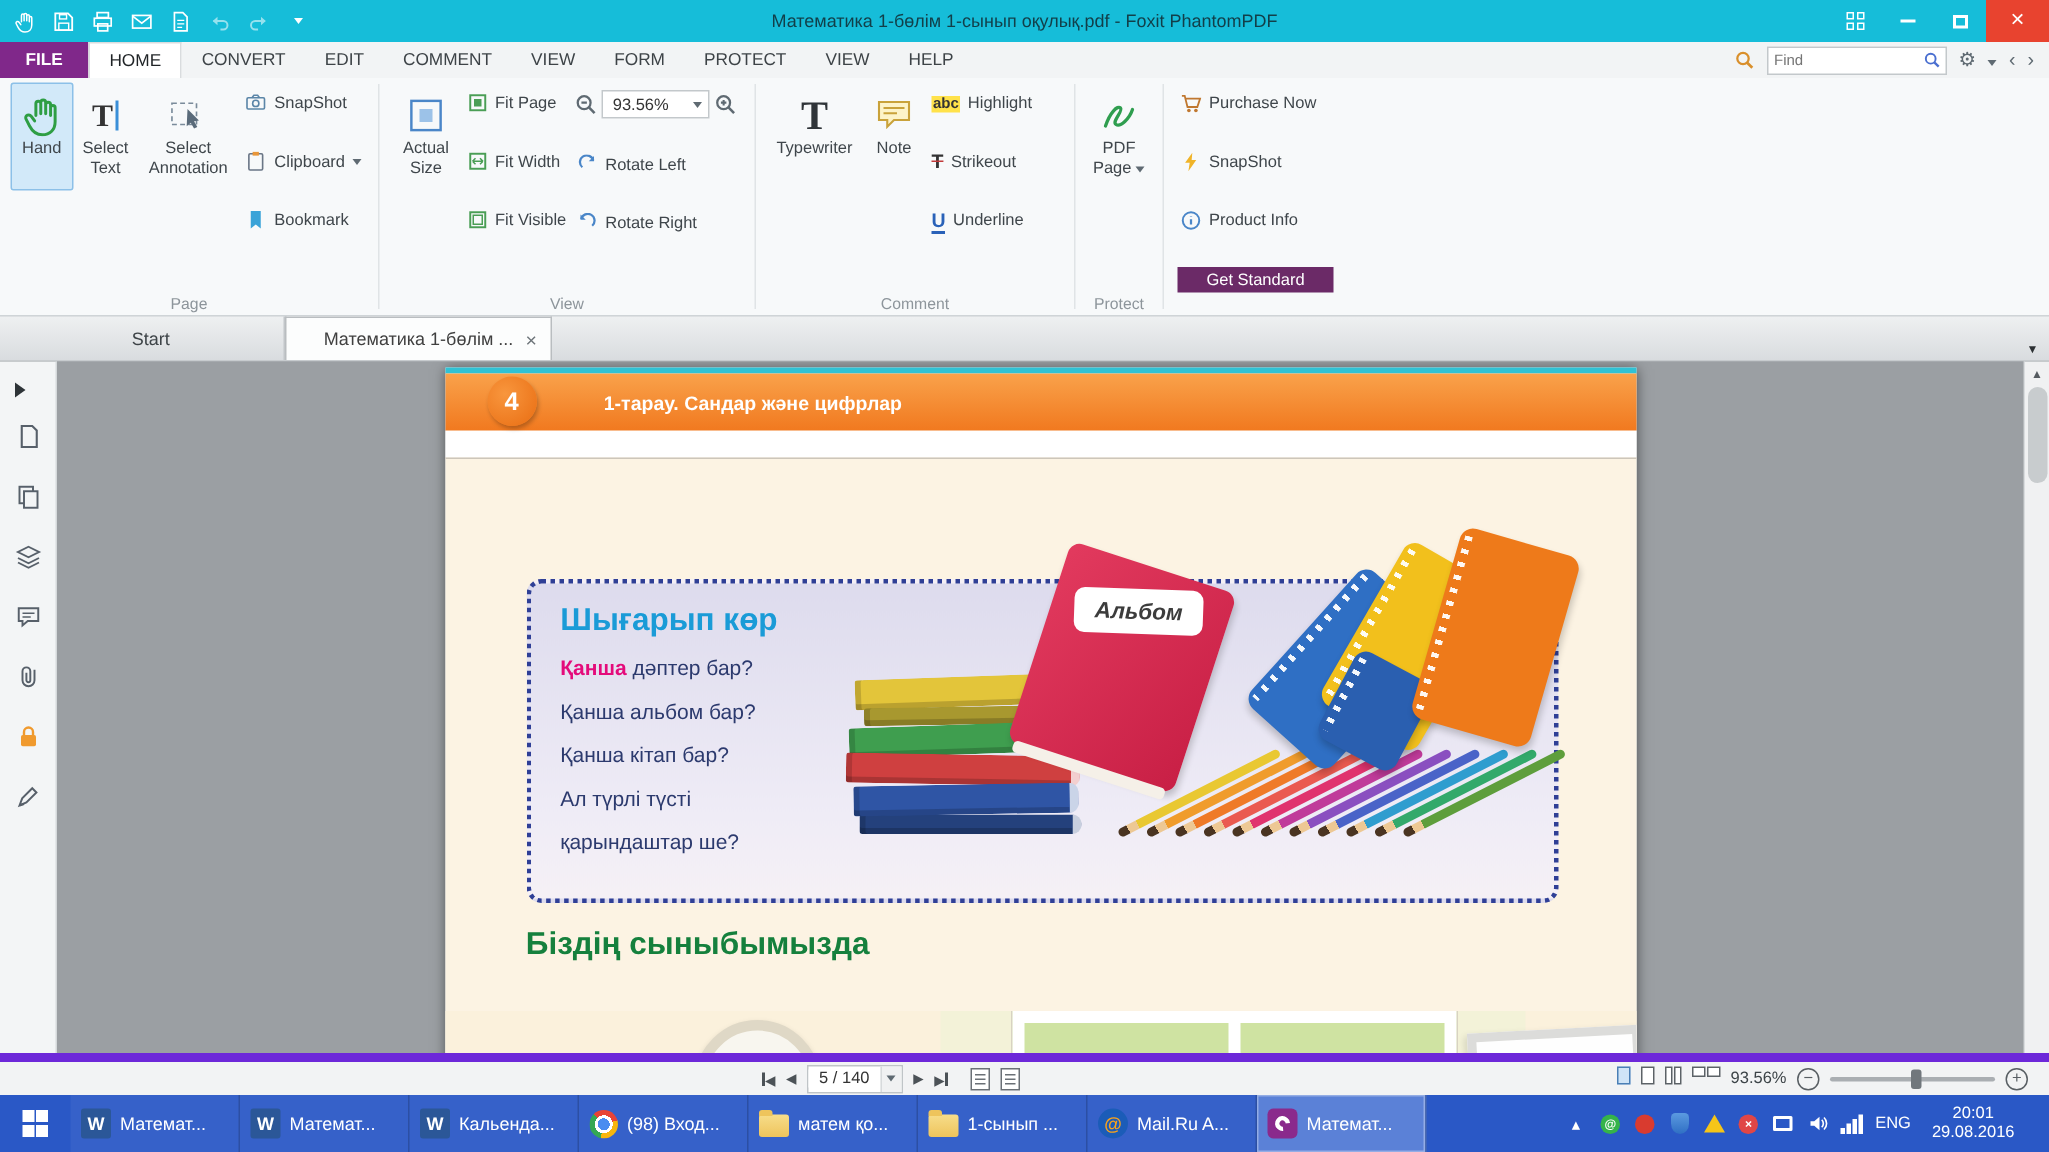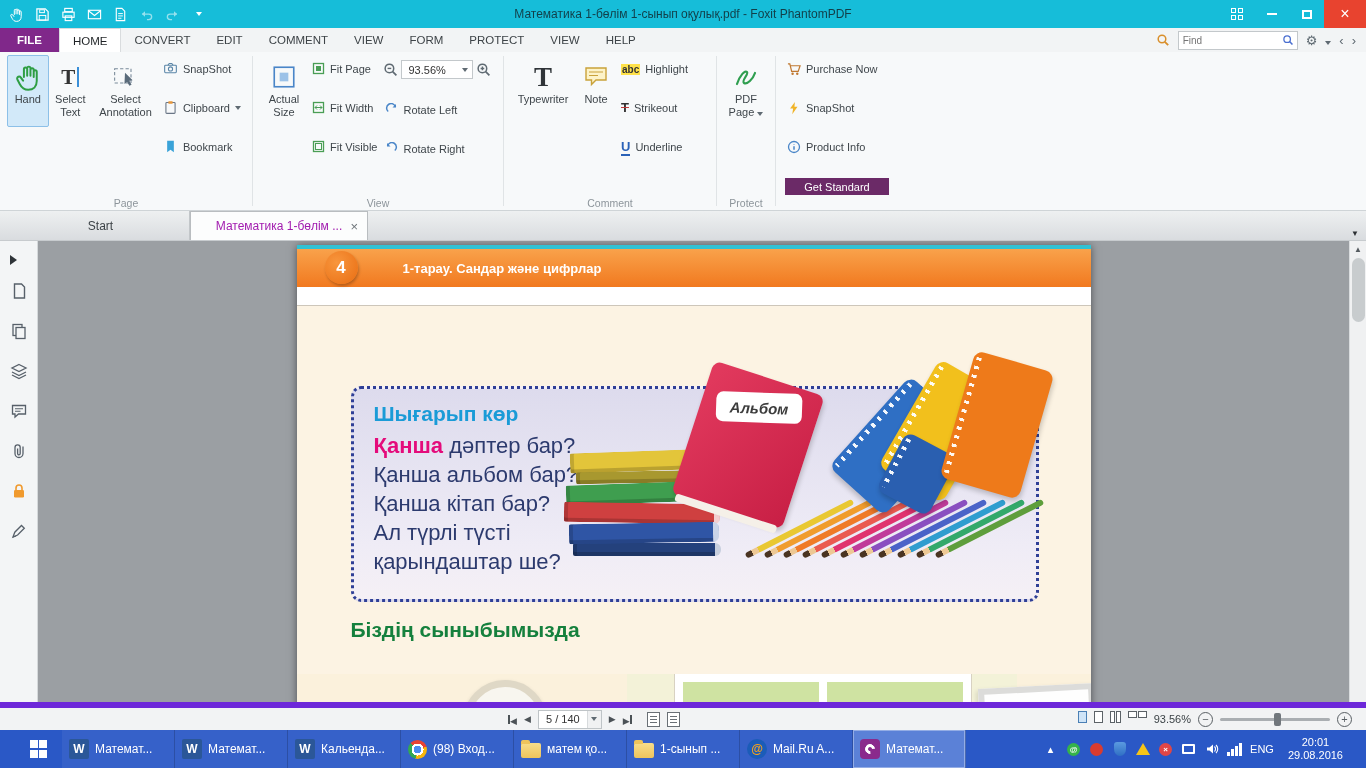--- a/index.html
+++ b/index.html
@@ -53,21 +53,21 @@
   .g-T::before{content:"T";font-family:"Liberation Serif",serif;font-weight:bold;font-size:21px;color:#333;}
   .ibeam{width:2px;height:20px;background:#3a8fd8;}
   .g-T2::before{content:"T";font-family:"Liberation Serif",serif;font-weight:bold;font-size:27px;color:#2f3438;}
   .g-abc::before{content:"abc";font-size:10px;font-weight:bold;color:#333;background:#ffe24a;padding:0 1px;}
   .g-strike::before{content:"T";font-size:13px;font-weight:bold;color:#333;text-decoration:line-through;text-decoration-color:#c23a3a;}
   .g-under::before{content:"U";font-size:13px;font-weight:bold;color:#2a62b8;border-bottom:2px solid #2a62b8;line-height:13px;}
 
   
   .tabbar{flex:0 0 30px;background:linear-gradient(#eef0f1,#d9dcdf);display:flex;align-items:stretch;padding-left:12px;position:relative;border-bottom:1px solid #c7cbce;}
   .dtab{display:flex;align-items:center;justify-content:center;width:178px;font-size:12px;color:#3d4347;border-right:1px solid #c2c6c9;position:relative;}
-  .dtab.active{background:#fcfdfd;border:1px solid #b9bdc0;border-bottom:none;color:#a21caf;}
+  .dtab.active{background:#fcfdfd;border:1px solid #b9bdc0;border-bottom:none;color:#404040;}
   .tclose{position:absolute;right:9px;top:8px;font-size:13px;line-height:13px;color:#6e757a;}
   .tclose::before{content:"×";}
   .tabarrow{position:absolute;right:7px;top:11px;}
   .g-tridown::before{content:"▼";font-size:8px;color:#2c3033;}
 
   
   .main{flex:1;display:flex;min-height:0;}
   .lsidebar{width:38px;background:#f3f5f6;border-right:1px solid #d5d9db;display:flex;flex-direction:column;align-items:center;padding-top:8px;}
   .si{height:40px;display:flex;align-items:center;justify-content:center;width:100%;}
   .si.first{height:22px;justify-content:flex-start;padding-left:10px;}
@@ -82,21 +82,21 @@
   .page{position:absolute;top:4px;left:50%;transform:translateX(-50%);width:794px;height:640px;background:#fff;box-shadow:0 1px 8px rgba(0,0,0,.5);}
   .cyantop{height:4px;background:#30c2d4;}
   .chapband{height:38px;background:linear-gradient(#f9a24b,#f1791f);position:relative;display:flex;align-items:center;}
   .pnum{position:absolute;left:28px;top:2px;width:33px;height:33px;border-radius:50%;background:radial-gradient(circle at 35% 35%,#f8963d,#e96d12);color:#fff;font-weight:bold;font-size:17px;display:flex;align-items:center;justify-content:center;box-shadow:1px 2px 3px rgba(0,0,0,.25);}
   .chtitle{margin-left:106px;color:#fff;font-weight:bold;font-size:13px;}
   .whitegap{height:18px;background:#fff;}
   .cframe{position:relative;height:580px;background:#fcf3e3;border-top:1px solid #cdc6ba;}
   .taskbox{position:absolute;left:54px;top:80px;width:688px;height:216px;border:3px dotted #2f3f96;border-radius:10px;background:linear-gradient(180deg,#dddbed,#efecf6 75%,#f5f0f5);}
   .ttext{position:absolute;left:20px;top:13px;}
   .ttitle{font-size:21px;font-weight:bold;color:#1a9bd7;margin-bottom:5px;}
-  .qline{font-size:22px;color:#2c3a6e;line-height:29px;}
+  .qline{font-size:14px;color:#2c3a6e;line-height:29px;}
   .qaccent{font-weight:bold;color:#e40b7b;}
   .sectitle{position:absolute;left:54px;top:312px;font-size:21px;font-weight:bold;color:#15803d;}
   .instr{position:absolute;left:54px;top:344px;font-size:19px;color:#1f86c8;}
   
   .books{position:absolute;left:210px;top:62px;}
   .book{height:20px;border-radius:2px 6px 6px 2px;border-right:6px solid rgba(255,255,255,.75);box-shadow:inset 0 -4px rgba(0,0,0,.18),inset 4px 0 rgba(0,0,0,.15);}
   .album{position:absolute;left:336px;top:-14px;transform:rotate(18deg);}
   .acover{width:116px;height:140px;background:linear-gradient(120deg,#e23a5e,#c81f45);border-radius:8px;position:relative;box-shadow:2px 3px 5px rgba(0,0,0,.2);}
   .acover::after{content:"";position:absolute;left:5px;right:5px;bottom:-6px;height:8px;background:#f5f0e8;border-radius:3px;}
   .alabel{position:absolute;left:14px;top:16px;width:86px;height:30px;background:#fff;border-radius:7px;transform:rotate(-16deg);display:flex;align-items:center;justify-content:center;font-size:15px;font-weight:bold;font-style:italic;color:#3c3c3c;}
@@ -133,21 +133,21 @@
   .mp{border:1px solid #5c6267;background:#fff;width:9px;height:12px;}
   .mp.blue{background:#cfe4f7;border-color:#4a7fb5;}
   .mp.s{width:5px;height:12px;}
   .mp.t{width:9px;height:7px;}
   .ztxt{font-size:11px;color:#3c4347;}
   .zcirc{width:15px;height:15px;border-radius:50%;border:1px solid #595f64;display:flex;align-items:center;justify-content:center;font-size:11px;color:#595f64;line-height:11px;}
   .ztrack{width:110px;height:3px;background:#aaaeb2;border-radius:2px;position:relative;}
   .zthumb{position:absolute;left:54px;top:-5px;width:7px;height:13px;background:#71777c;border-radius:2px;}
 
   
-  .tb{flex:0 0 38px;background:#2a58c6;display:flex;align-items:stretch;padding-left:15px;}
+  .tb{flex:0 0 38px;background:#2a58c6;display:flex;align-items:stretch;}
   .start{width:47px;display:flex;align-items:center;justify-content:center;}
   .winlogo{display:grid;grid-template-columns:8px 8px;grid-template-rows:8px 8px;gap:1.5px;}
   .winlogo i{background:#fff;display:block;}
   .titem{width:113px;display:flex;align-items:center;gap:6px;padding:0 7px;border-right:1px solid rgba(0,0,0,.18);background:rgba(255,255,255,.06);}
   .titem.active{background:rgba(151,180,235,.45);box-shadow:inset 0 0 0 1px rgba(255,255,255,.35);}
   .tlabel{font-size:12px;color:#fff;white-space:nowrap;overflow:hidden;text-overflow:ellipsis;}
   .ic-word{flex:0 0 20px;width:20px;height:20px;background:#2b5798;border-radius:2px;display:flex;align-items:center;justify-content:center;}
   .ic-word::before{content:"W";color:#fff;font-weight:bold;font-size:12px;}
   .ic-chrome{flex:0 0 19px;width:19px;height:19px;border-radius:50%;background:radial-gradient(circle,#4a8cf0 0 4px,#fff 4px 6px,rgba(0,0,0,0) 6px),conic-gradient(from -45deg,#e84335 0 33%,#f7b50c 0 66%,#34a853 0 100%);}
   .ic-folder{flex:0 0 20px;width:20px;height:15px;background:linear-gradient(#f7dd8a,#eec45c);border-radius:2px;position:relative;margin-top:3px;}

